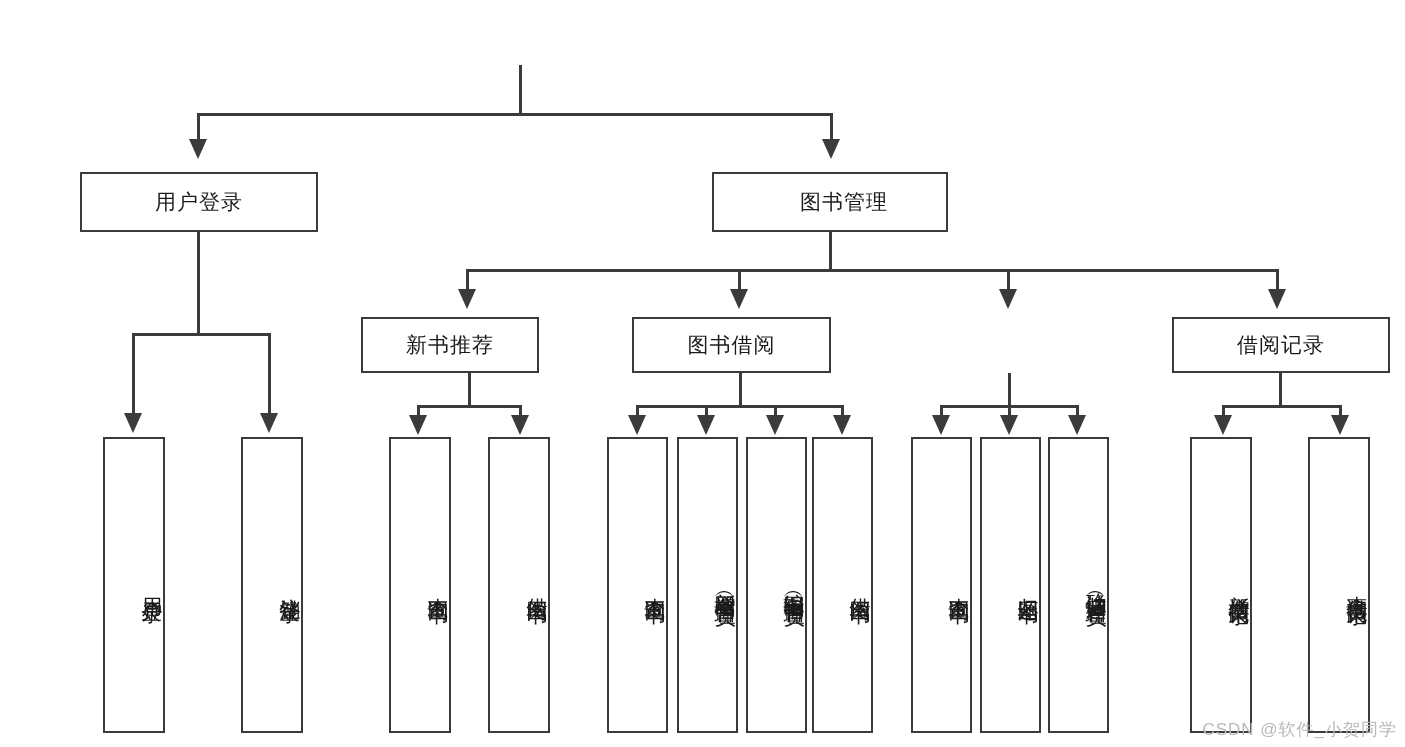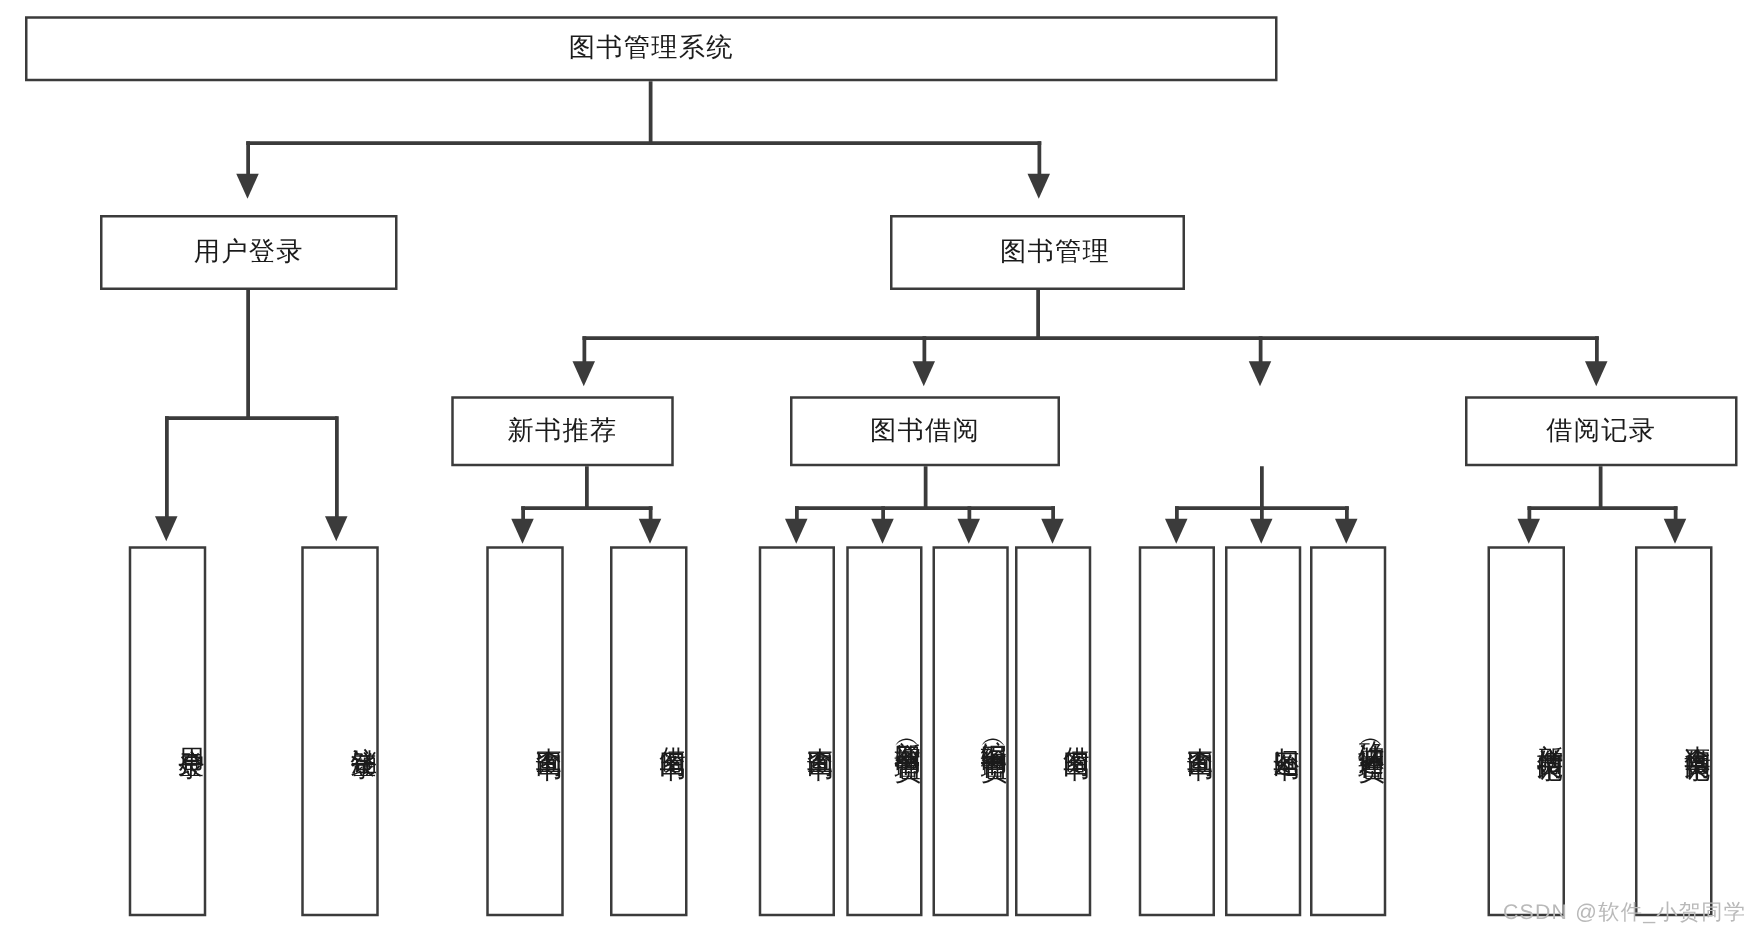--- a/index.html
+++ b/index.html
@@ -76,23 +76,20 @@
     letter-spacing: 1px;
     white-space: nowrap;
     pointer-events: none;
   }
 </style>
 </head>
 <body>
 
 <div id="canvas">
 
-  <div class="node horiz" style="left:20px; top:13px; width:1002px; height:52px;">
-    <span>图书管理系统</span>
-  </div>
 
   <div class="vline" style="left:519px; top:65px; width:3px; height:50px;"></div>
 
   <div class="hline" style="left:197px; top:113px; width:636px; height:3px;"></div>
 
   <div class="vline" style="left:197px; top:113px; width:3px; height:28px;"></div>
   <div class="arrow" style="left:189px; top:139px;"></div>
   <div class="vline" style="left:830px; top:113px; width:3px; height:28px;"></div>
   <div class="arrow" style="left:822px; top:139px;"></div>
 
@@ -122,21 +119,21 @@
 
   <div class="vline" style="left:1007px; top:269px; width:3px; height:22px;"></div>
   <div class="arrow" style="left:999px; top:289px;"></div>
 
   <div class="vline" style="left:1276px; top:269px; width:3px; height:22px;"></div>
   <div class="arrow" style="left:1268px; top:289px;"></div>
 
   <div class="node horiz" style="left:361px; top:317px; width:178px; height:56px;">
     <span>新书推荐</span>
   </div>
-  <div class="node horiz" style="left:632px; top:317px; width:216px; height:56px;">
+  <div class="node horiz" style="left:632px; top:317px; width:199px; height:56px;">
     <span>图书借阅</span>
   </div>
   <div class="node horiz" style="left:1172px; top:317px; width:218px; height:56px;">
     <span>借阅记录</span>
   </div>
 
   <div class="vline" style="left:468px; top:373px; width:3px; height:35px;"></div>
   <div class="hline" style="left:417px; top:405px; width:105px; height:3px;"></div>
   <div class="vline" style="left:417px; top:405px; width:3px; height:14px;"></div>
   <div class="arrow" style="left:409px; top:415px;"></div>

